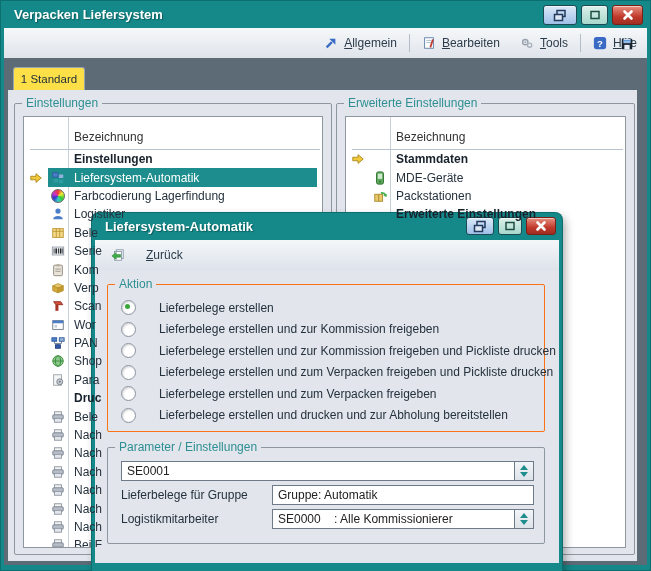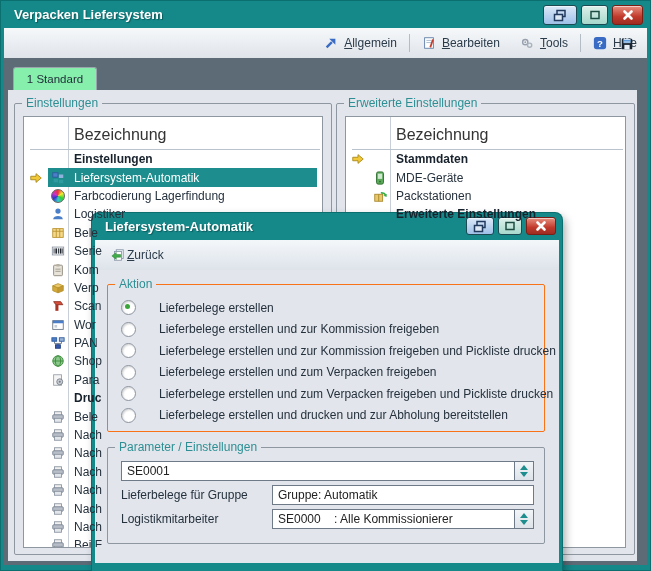--- a/index.html
+++ b/index.html
@@ -24,54 +24,54 @@
   .dbtns .winbtn.close{width:28px;}
   
   .menubar{position:absolute;left:4px;top:28px;width:643px;height:30px;box-sizing:border-box;
     background:linear-gradient(#f6f8fa,#dfe4eb);display:flex;align-items:center;padding-left:8px;justify-content:flex-end;}
   .menu-item{display:flex;align-items:center;gap:6px;font-size:12px;color:#2b3b4a;padding:0 10px;height:26px;border-radius:2px;}
   .menu-sep{width:1px;height:18px;background:#b4bcc6;margin:0 2px;}
   .mn{text-decoration:underline;}
   .save-btn{position:absolute;right:10px;top:6px;width:20px;height:20px;display:flex;align-items:center;justify-content:center;}
   
   .body-bg{position:absolute;left:4px;top:58px;width:643px;height:507px;background:var(--slate);}
-  .tab{position:absolute;left:13px;top:67px;width:84px;height:23px;background:#86efac;
+  .tab{position:absolute;left:13px;top:67px;width:72px;height:23px;background:#fde047;
     border:1px solid #9aa4ad;border-bottom:none;border-radius:3px 3px 0 0;font-size:11.5px;
     color:#222f3a;display:flex;align-items:center;justify-content:center;box-sizing:border-box;}
   .page{position:absolute;left:8px;top:90px;width:629px;height:471px;background:var(--page);}
   
   .groupbox{position:absolute;border:1px solid #8e97a0;border-radius:2px;}
   .glabel{position:absolute;top:-8px;left:7px;background:var(--page);padding:0 4px;font-size:12px;color:var(--grouplabel);}
   #group-left{left:14px;top:103px;width:316px;height:450px;}
   #group-right{left:336px;top:103px;width:297px;height:450px;}
   
   .list{position:absolute;left:8px;top:12px;right:8px;bottom:6px;background:#fff;
     border:1px solid #8e97a0;overflow:hidden;}
   .vline{position:absolute;left:44px;top:0;bottom:0;width:1px;background:#c9cfd7;}
   .lheader{position:absolute;left:6px;right:2px;top:0;height:32px;border-bottom:1px solid #b9c3cd;}
-  .htext{position:absolute;left:44px;bottom:5px;font-size:16px;color:#333;margin-top:39px;}
+  .htext{position:absolute;left:44px;bottom:5px;font-size:12px;color:#333;margin-top:39px;}
   .rows{position:absolute;left:0;right:0;top:33px;bottom:0;}
   .lrow{display:flex;align-items:center;height:18.4px;position:relative;font-size:12px;color:#25313d;}
   .lrow .gut{width:24px;flex:none;display:flex;justify-content:center;z-index:1;}
   .lrow .ic{width:20px;flex:none;display:flex;justify-content:center;z-index:1;}
   .lrow .lbl{padding-left:6px;white-space:nowrap;z-index:1;}
   .lrow.bold .lbl{font-weight:bold;color:#18222c;}
   .lrow.selected::before{content:'';position:absolute;left:24px;right:5px;top:0;bottom:0;background:var(--select);}
   .lrow.selected .lbl{color:#fff;}
   .cwheel{width:12px;height:12px;border-radius:50%;
     background:conic-gradient(#e33,#ee3,#3c3,#3cc,#33c,#c3c,#e33);border:1px solid #666;}
   
   .dialog{position:absolute;left:92px;top:213px;width:470px;height:358px;background:var(--teal);
     border-radius:7px 7px 0 0;box-shadow:0 0 0 1px #0b6e6f,3px 4px 10px rgba(0,0,0,.35);}
   .dtitle{height:27px;display:flex;align-items:center;padding-left:13px;color:#fff;font-weight:bold;
     font-size:13px;text-shadow:1px 1px 1px rgba(0,40,40,.45);}
   .dbtns{position:absolute;right:6px;top:4px;display:flex;gap:4px;}
   .dtoolbar{position:absolute;left:3px;right:3px;top:27px;height:30px;
     background:linear-gradient(#f4f7fa,#dde3ea);display:flex;align-items:center;padding-left:10px;}
-  .back-btn{display:flex;align-items:flex-end;gap:2px;font-size:12px;color:#2b3b4a;padding:2px 6px;}
+  .back-btn{display:flex;align-items:flex-end;gap:21px;font-size:12px;color:#2b3b4a;padding:2px 6px;}
   .dcontent{position:absolute;left:3px;right:3px;top:57px;bottom:8px;background:var(--page);}
   #group-aktion{position:absolute;left:12px;right:14px;top:14px;height:146px;border:1px solid #f97316;}
   #group-param{position:absolute;left:12px;right:14px;top:177px;height:95px;border:1px solid #8e97a0;}
   .radios{padding-top:12px;}
   .radio-row{display:flex;align-items:center;gap:23px;height:21.5px;padding-left:13px;}
   .radio{width:13px;height:13px;border-radius:50%;background:#fff;border:1px solid #8a939e;
     box-shadow:inset 1px 1px 2px rgba(0,0,0,.18);position:relative;flex:none;}
   .radio.on::after{content:'';position:absolute;left:3px;top:3px;width:5px;height:5px;border-radius:50%;background:var(--radio);}
   .radio-lbl{font-size:12px;color:#25313d;white-space:nowrap;}
   .fields{padding-top:13px;}
@@ -577,25 +577,25 @@
             <div class="radio-row">
               <div class="radio"></div>
               <span class="radio-lbl">Lieferbelege erstellen und zur Kommission freigeben</span>
             </div>
             <div class="radio-row">
               <div class="radio"></div>
               <span class="radio-lbl">Lieferbelege erstellen und zur Kommission freigeben und Pickliste drucken</span>
             </div>
             <div class="radio-row">
               <div class="radio"></div>
-              <span class="radio-lbl">Lieferbelege erstellen und zum Verpacken freigeben</span>
+              <span class="radio-lbl">Lieferbelege erstellen und zum Verpacken freigeben und Pickliste drucken</span>
             </div>
             <div class="radio-row">
               <div class="radio"></div>
-              <span class="radio-lbl">Lieferbelege erstellen und zum Verpacken freigeben und Pickliste drucken</span>
+              <span class="radio-lbl">Lieferbelege erstellen und zum Verpacken freigeben</span>
             </div>
             <div class="radio-row">
               <div class="radio"></div>
               <span class="radio-lbl">Lieferbelege erstellen und drucken und zur Abholung bereitstellen</span>
             </div>
           </div>
       </div>
       <div class="groupbox" id="group-param">
         <span class="glabel">Parameter / Einstellungen</span>
         <div class="fields" id="param-fields">

